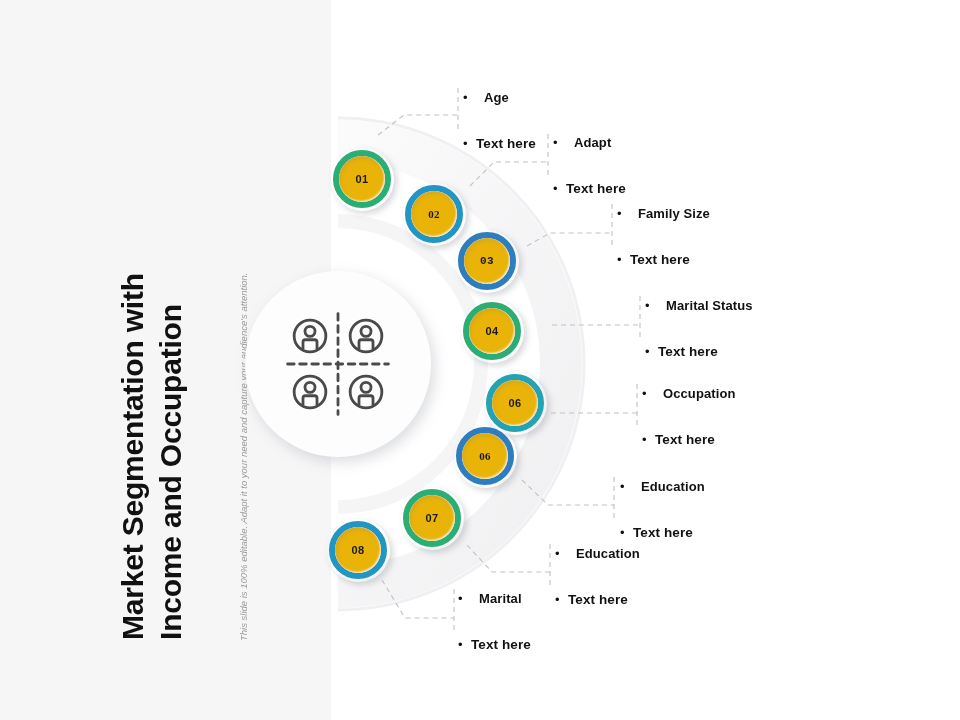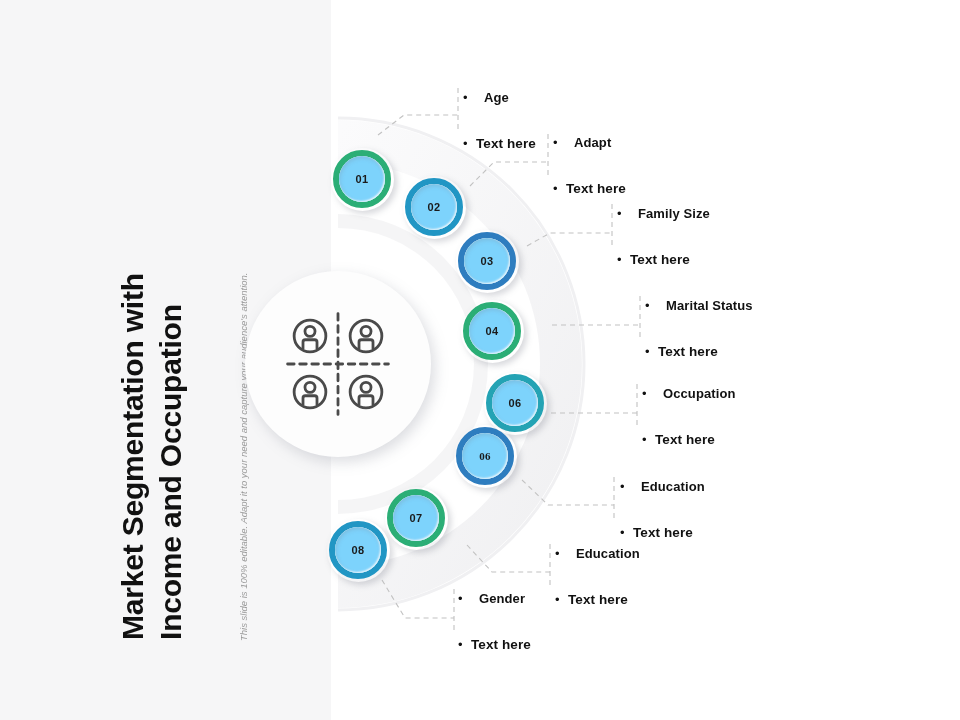--- a/index.html
+++ b/index.html
@@ -98,21 +98,21 @@
     inset: 0;
     border-radius: 50%;
     border-style: solid;
     border-width: 6px;
     box-sizing: border-box;
   }
   .node .inner {
     position: absolute;
     inset: 6px;
     border-radius: 50%;
-    background: #7dd3fc;
+    background: #eab308;
     box-shadow: inset 1px 2px 4px rgba(120,120,130,0.22),
                 inset -1px -1px 2px rgba(255,255,255,0.9);
     display: flex;
     align-items: center;
     justify-content: center;
   }
   .node .num {
     font-size: 11px;
     font-weight: 700;
     color: #1b1b1b;
@@ -272,28 +272,28 @@
     </div>
 
     <div id="nodes-host">
         <div class="node" style="left: 362px; top: 179px;">
           <div class="shadow-arc"></div>
           <div class="ring" style="border-color: rgb(43, 174, 118);"></div>
           <div class="inner">
             <span class="num">01</span>
           </div>
         </div>
-        <div class="node" style="left: 434px; top: 207px;">
+        <div class="node" style="left: 434px; top: 214px; font-family: Liberation Serif, serif;">
           <div class="shadow-arc"></div>
           <div class="ring" style="border-color: rgb(33, 150, 196);"></div>
           <div class="inner">
             <span class="num">02</span>
           </div>
         </div>
-        <div class="node" style="left: 487px; top: 261px;">
+        <div class="node" style="left: 487px; top: 261px; font-family: Liberation Mono, monospace;">
           <div class="shadow-arc"></div>
           <div class="ring" style="border-color: rgb(46, 125, 191);"></div>
           <div class="inner">
             <span class="num">03</span>
           </div>
         </div>
         <div class="node" style="left: 492px; top: 331px;">
           <div class="shadow-arc"></div>
           <div class="ring" style="border-color: rgb(43, 174, 118);"></div>
           <div class="inner">
@@ -307,21 +307,21 @@
             <span class="num">06</span>
           </div>
         </div>
         <div class="node" style="left: 485px; top: 456px; font-family: Liberation Serif, serif;">
           <div class="shadow-arc"></div>
           <div class="ring" style="border-color: rgb(46, 125, 191);"></div>
           <div class="inner">
             <span class="num">06</span>
           </div>
         </div>
-        <div class="node" style="left: 416px; top: 518px;">
+        <div class="node" style="left: 432px; top: 518px;">
           <div class="shadow-arc"></div>
           <div class="ring" style="border-color: rgb(43, 174, 118);"></div>
           <div class="inner">
             <span class="num">07</span>
           </div>
         </div>
         <div class="node" style="left: 358px; top: 550px; text-align: center;">
           <div class="shadow-arc"></div>
           <div class="ring" style="border-color: rgb(33, 150, 196);"></div>
           <div class="inner">
@@ -397,21 +397,21 @@
             <span class="head">Education</span>
           </div>
           <div class="bullet-row sub-row">
             <span class="dot">•</span>
             <span class="sub">Text here</span>
           </div>
         </div>
         <div class="callout" style="left: 458px; top: 591px;">
           <div class="bullet-row head-row">
             <span class="dot">•</span>
-            <span class="head">Gender</span>
+            <span class="head">Marital</span>
           </div>
           <div class="bullet-row sub-row">
             <span class="dot">•</span>
             <span class="sub">Text here</span>
           </div>
         </div>
       </div>
 
   </div>
 </div>

